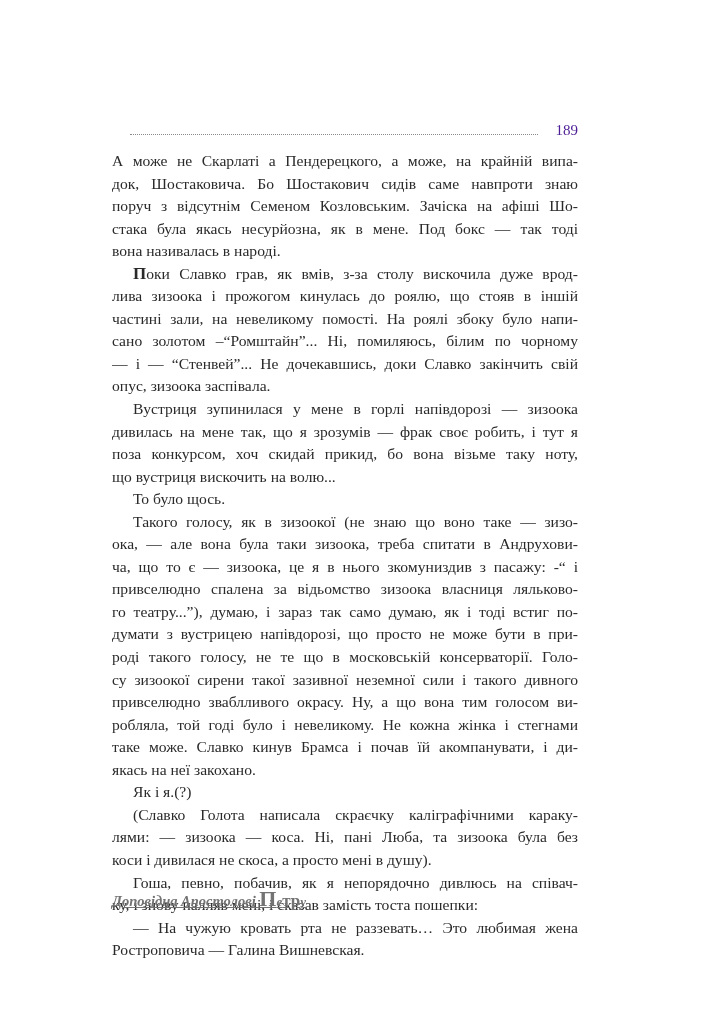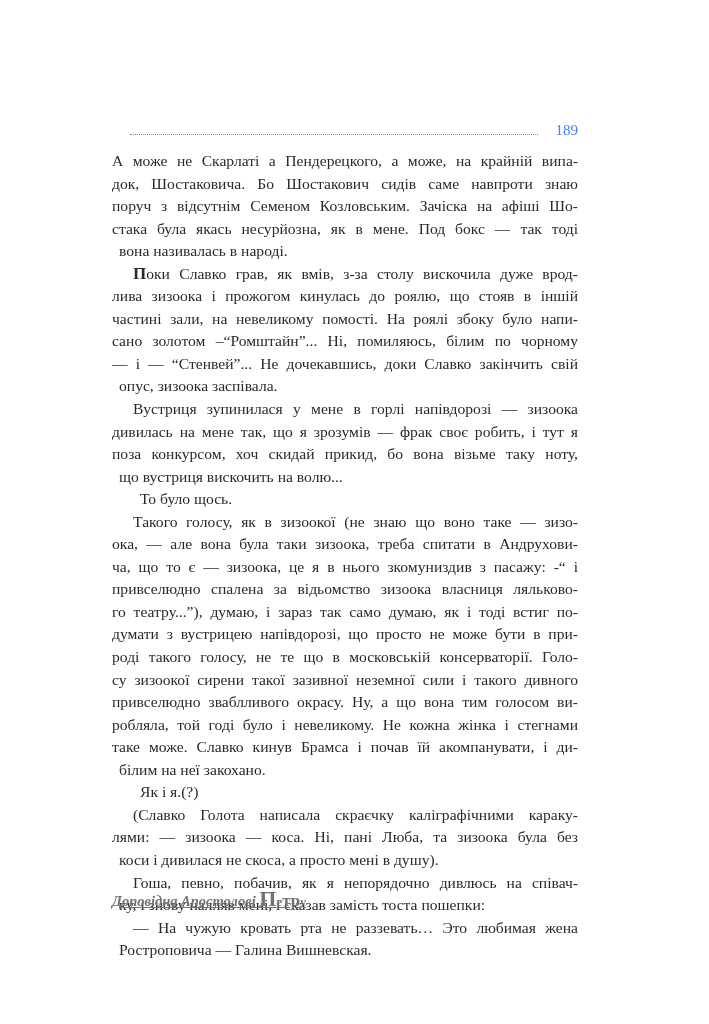--- a/index.html
+++ b/index.html
@@ -13,36 +13,36 @@
   }
   .header {
     position: absolute; left: 118px; top: 122px; width: 460px; height: 20px;
   }
   .header .dots {
     position: absolute; left: 12px; top: 12px; width: 408px;
     border-bottom: 1px dotted #8a8a8a;
   }
   .header .page-num {
     position: absolute; right: 0; top: 0;
-    font-size: 15px; color: #3b82f6;
+    font-size: 15px; color: #4c1d95;
   }
   .body-text {
     position: absolute; left: 112px; top: 150px; width: 466px;
   }
   .line {
     display: block;
     height: 22.55px;
     line-height: 22.55px;
     font-size: 15.6px;
     text-align: justify;
     text-align-last: justify;
     white-space: nowrap;
     overflow: hidden;
   }
-  .line.last { text-align-last: left; margin-left: 7px; }
+  .line.last { text-align-last: left; }
   .line.indent { padding-left: 21px; }
   .line .it { }
   .line .drop { font-weight: bold; font-size: 17px; }
   .footer {
     position: absolute; left: 112px; top: 886px;
     font-style: italic; font-weight: bold; font-size: 14.5px; color: #737373;
     white-space: nowrap;
     text-decoration: underline;
   }
   .footer .big { font-style: normal; font-size: 22px; font-weight: bold; }
@@ -78,21 +78,21 @@
   <span class="line">ока, — але вона була таки зизоока, треба спитати в Андрухови-</span>
   <span class="line">ча, що то є — зизоока, це я в нього зкомуниздив з пасажу: -“ і</span>
   <span class="line">привселюдно спалена за відьомство зизоока власниця ляльково-</span>
   <span class="line">го театру...”), думаю, і зараз так само думаю, як і тоді встиг по-</span>
   <span class="line">думати з вустрицею напівдорозі, що просто не може бути в при-</span>
   <span class="line">роді такого голосу, не те що в московській консерваторії. Голо-</span>
   <span class="line">су зизоокої сирени такої зазивної неземної сили і такого дивного</span>
   <span class="line">привселюдно зваблливого окрасу. Ну, а що вона тим голосом ви-</span>
   <span class="line">робляла, той годі було і невеликому. Не кожна жінка і стегнами</span>
   <span class="line">таке може. Славко кинув Брамса і почав їй акомпанувати, і ди-</span>
-  <span class="line last">білим на неї закохано.</span>
+  <span class="line last">якась на неї закохано.</span>
   <span class="line indent last">Як і я.(?)</span>
   <span class="line indent">(Славко Голота написала скраєчку каліграфічними караку-</span>
   <span class="line">лями: — зизоока — коса. Ні, пані Люба, та зизоока була без</span>
   <span class="line last">коси і дивилася не скоса, а просто мені в душу).</span>
   <span class="line indent">Гоша, певно, побачив, як я непорядочно дивлюсь на співач-</span>
   <span class="line last">ку, і знову налляв мені, і сказав замість тоста пошепки:</span>
   <span class="line indent">— На чужую кровать рта не раззевать… Это любимая жена</span>
   <span class="line last">Ростроповича — Галина Вишневская.</span>
 </div>
 

